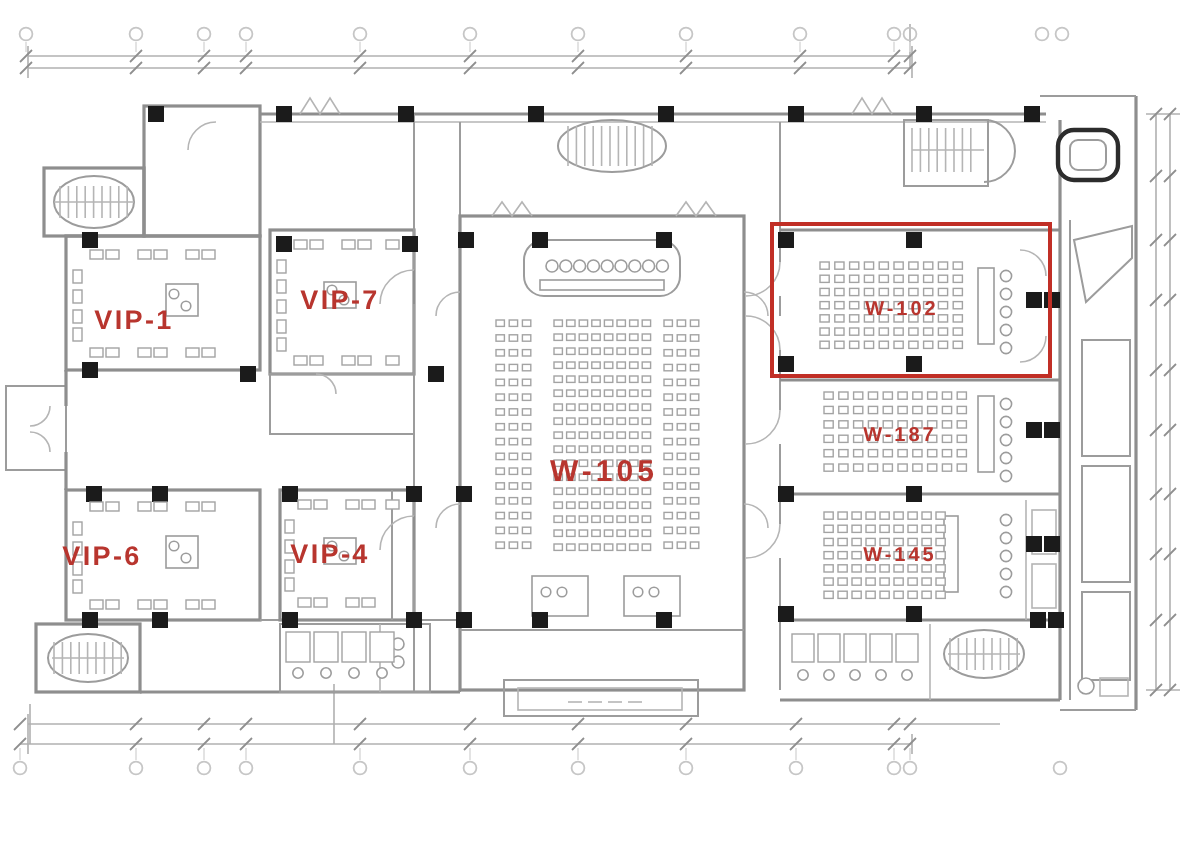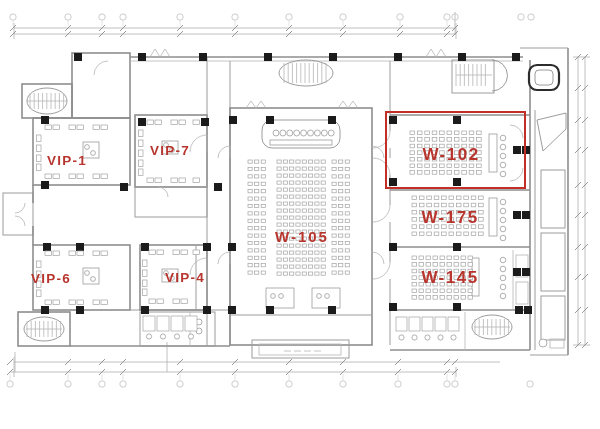--- a/index.html
+++ b/index.html
@@ -14,21 +14,21 @@
   .st{stroke:#a3a3a3;stroke-width:0.7;fill:#ffffff;}
   .col{fill:#1b1b1b;stroke:none;}
   .dim{stroke:#b0b0b0;stroke-width:0.8;fill:none;}
   .gc{stroke:#c6c6c6;stroke-width:0.9;fill:none;}
   .gl{stroke:#dcdcdc;stroke-width:0.8;}
   .tick{stroke:#8f8f8f;stroke-width:0.9;}
   .elev{stroke:#2c2c2c;stroke-width:2.2;fill:#ffffff;}
   
   .room-label{position:absolute;transform:translate(-50%,-50%);color:var(--c-label,#b8352e);
       font-weight:bold;font-size:13.5px;letter-spacing:1.2px;white-space:nowrap;}
-  .room-label.w{font-size:17px;letter-spacing:1.5px;}
+  .room-label.w{font-size:10px;letter-spacing:1.5px;}
   .room-label.lg{font-size:15px;letter-spacing:2px;margin-top:28px;}
   .hl{position:absolute;left:385px;top:111px;width:141px;height:78px;
       border:2.5px solid var(--c-box,#c12f26);box-sizing:border-box;}
   .caption{position:absolute;left:301px;top:405px;transform:translate(-50%,-50%);
       font-weight:bold;font-size:17.5px;letter-spacing:2px;color:var(--c-caption,#262626);
       white-space:nowrap;}
 </style>
 </head>
 <body>
 
@@ -923,19 +923,19 @@
         <circle cx="166" cy="273" r="2.4" class="fx"></circle>
         <circle cx="172" cy="278" r="2.4" class="fx"></circle>
       </g>
   </svg>
 
   <div class="hl"></div>
 
   <div class="room-label" style="left:67px;top:160px">VIP-1</div>
   <div class="room-label" style="left:51px;top:278px">VIP-6</div>
   <div class="room-label" style="left:170px;top:150px">VIP-7</div>
-  <div class="room-label" style="left:185px;top:277px">VIP-4</div>
+  <div class="room-label" style="left:165px;top:277px">VIP-4</div>
   <div class="room-label w" style="left:451px;top:155px">W-102</div>
-  <div class="room-label w" style="left:450px;top:218px">W-175</div>
+  <div class="room-label w" style="left:450px;top:218px">W-187</div>
   <div class="room-label w" style="left:450px;top:278px">W-145</div>
   <div class="room-label lg" style="left:302px;top:208px">W-105</div>
 
 </div>
 
 </body></html>

